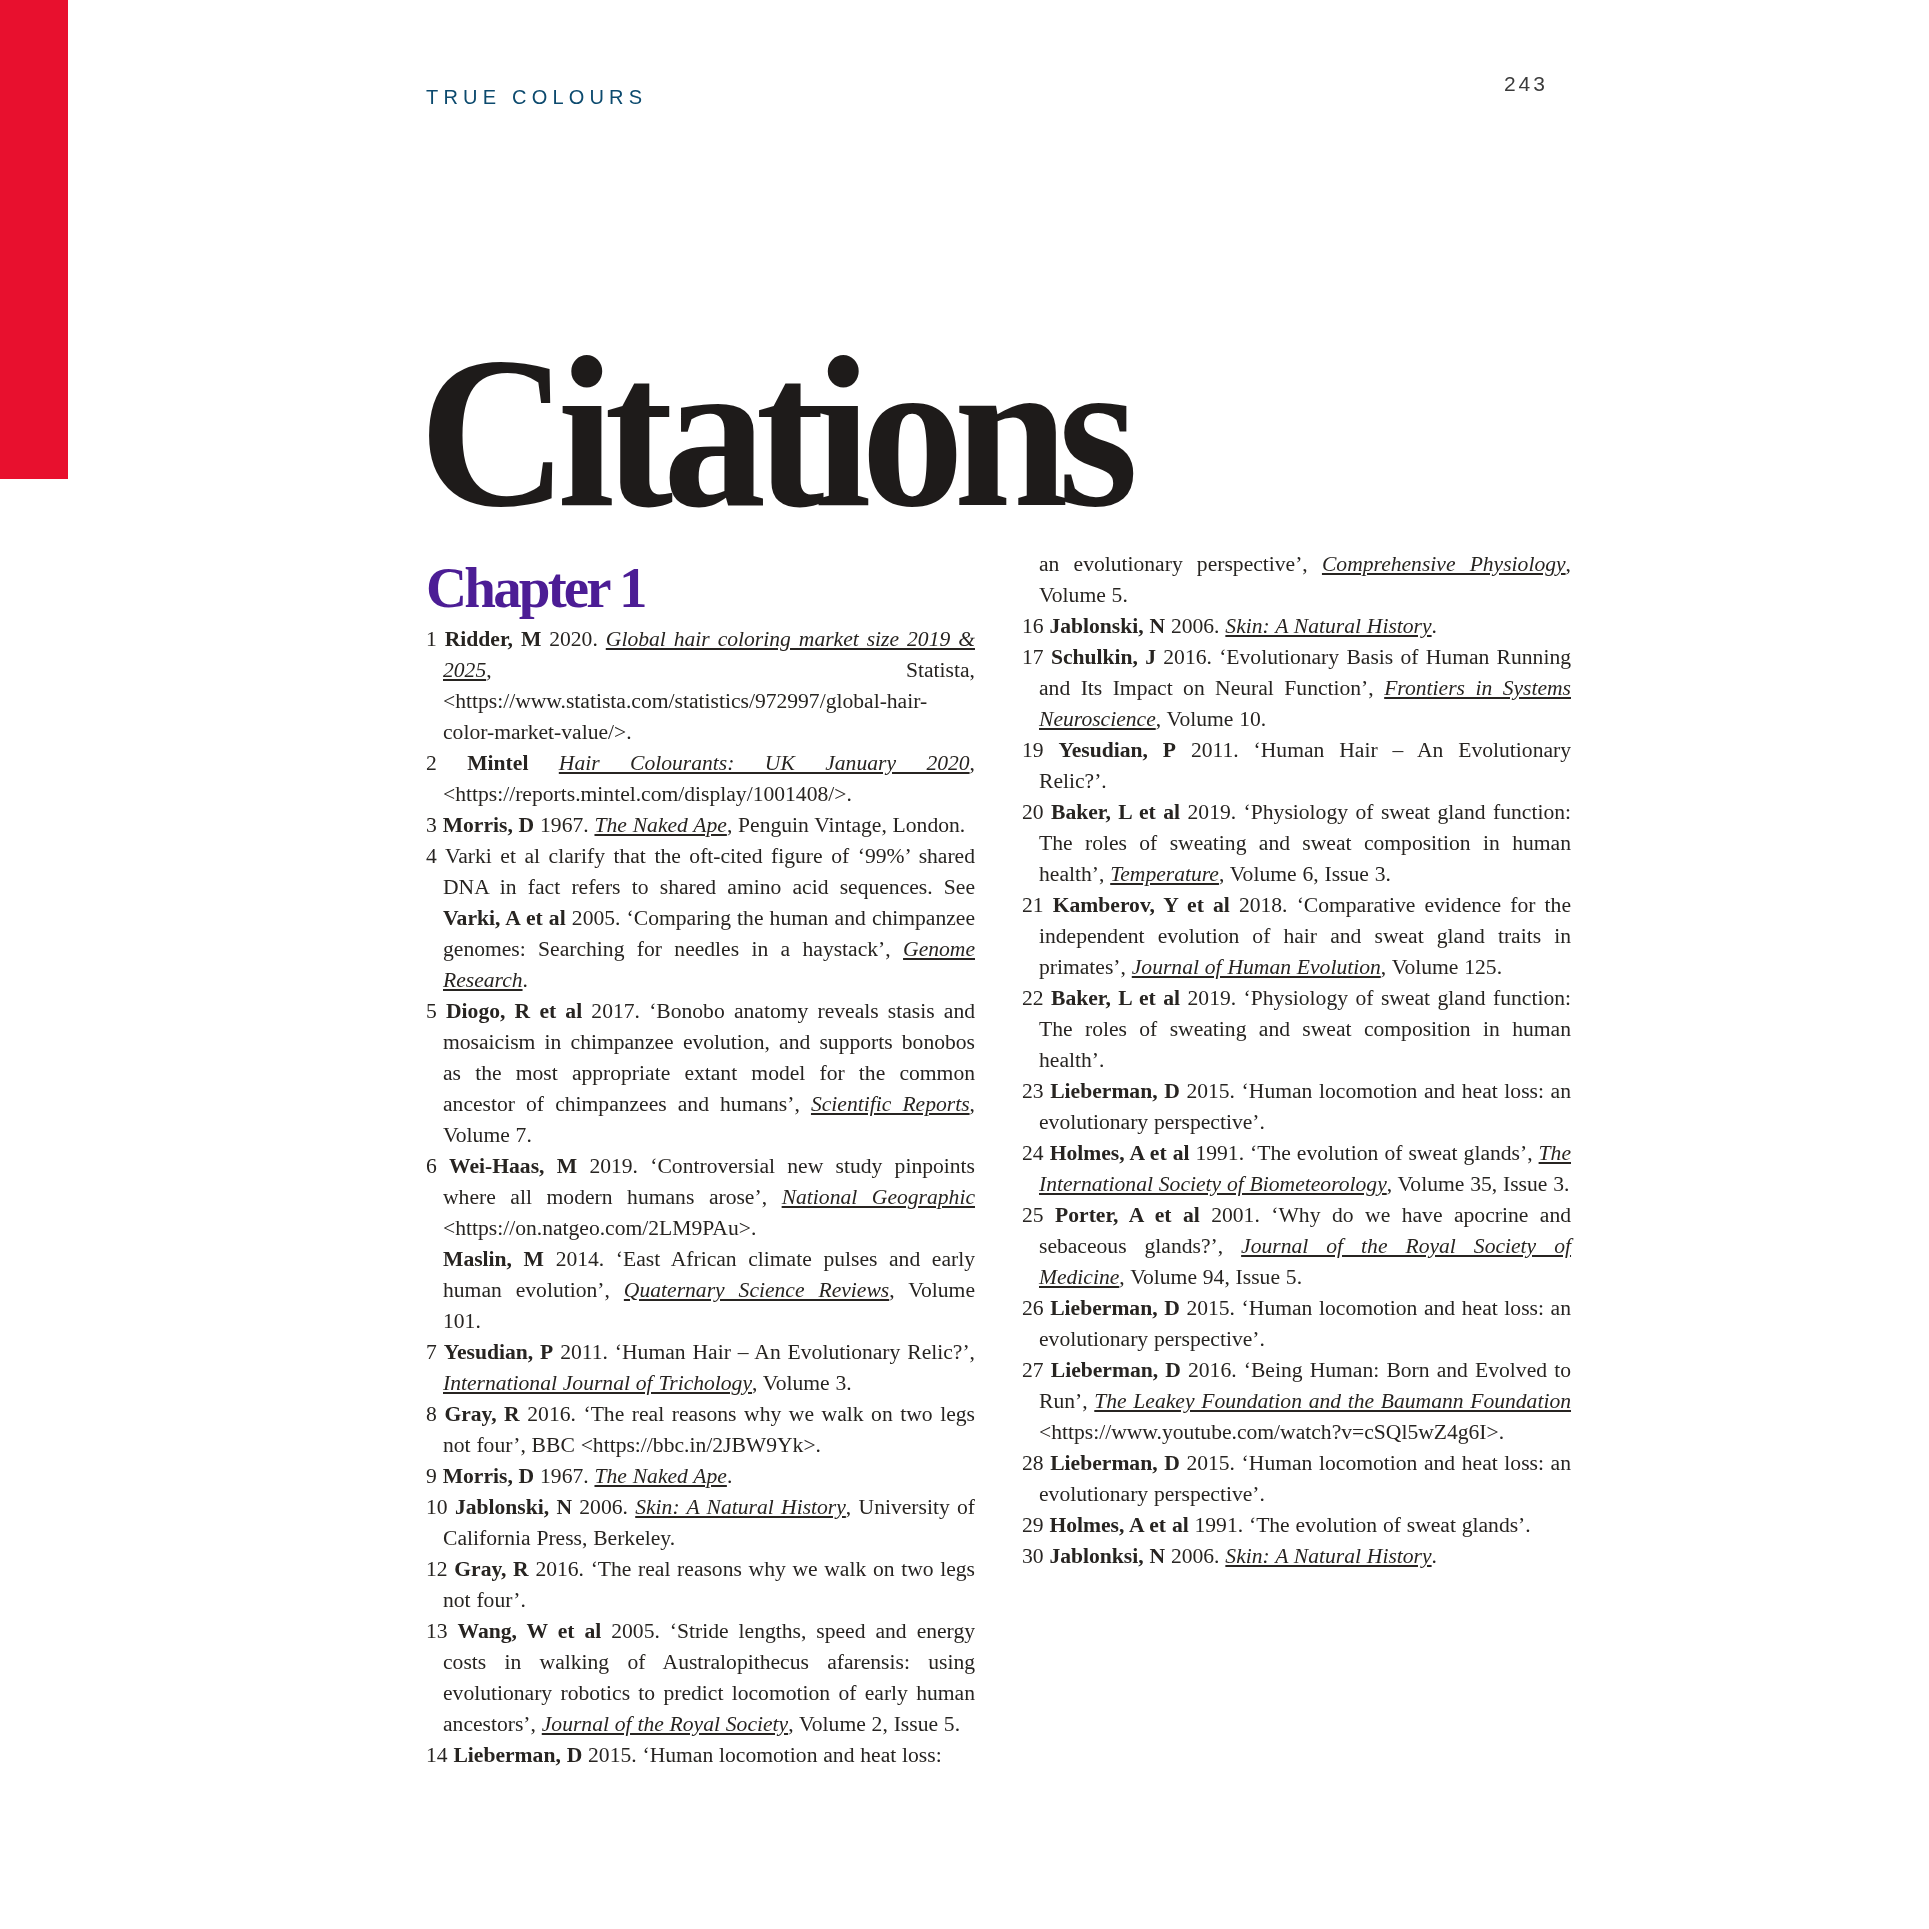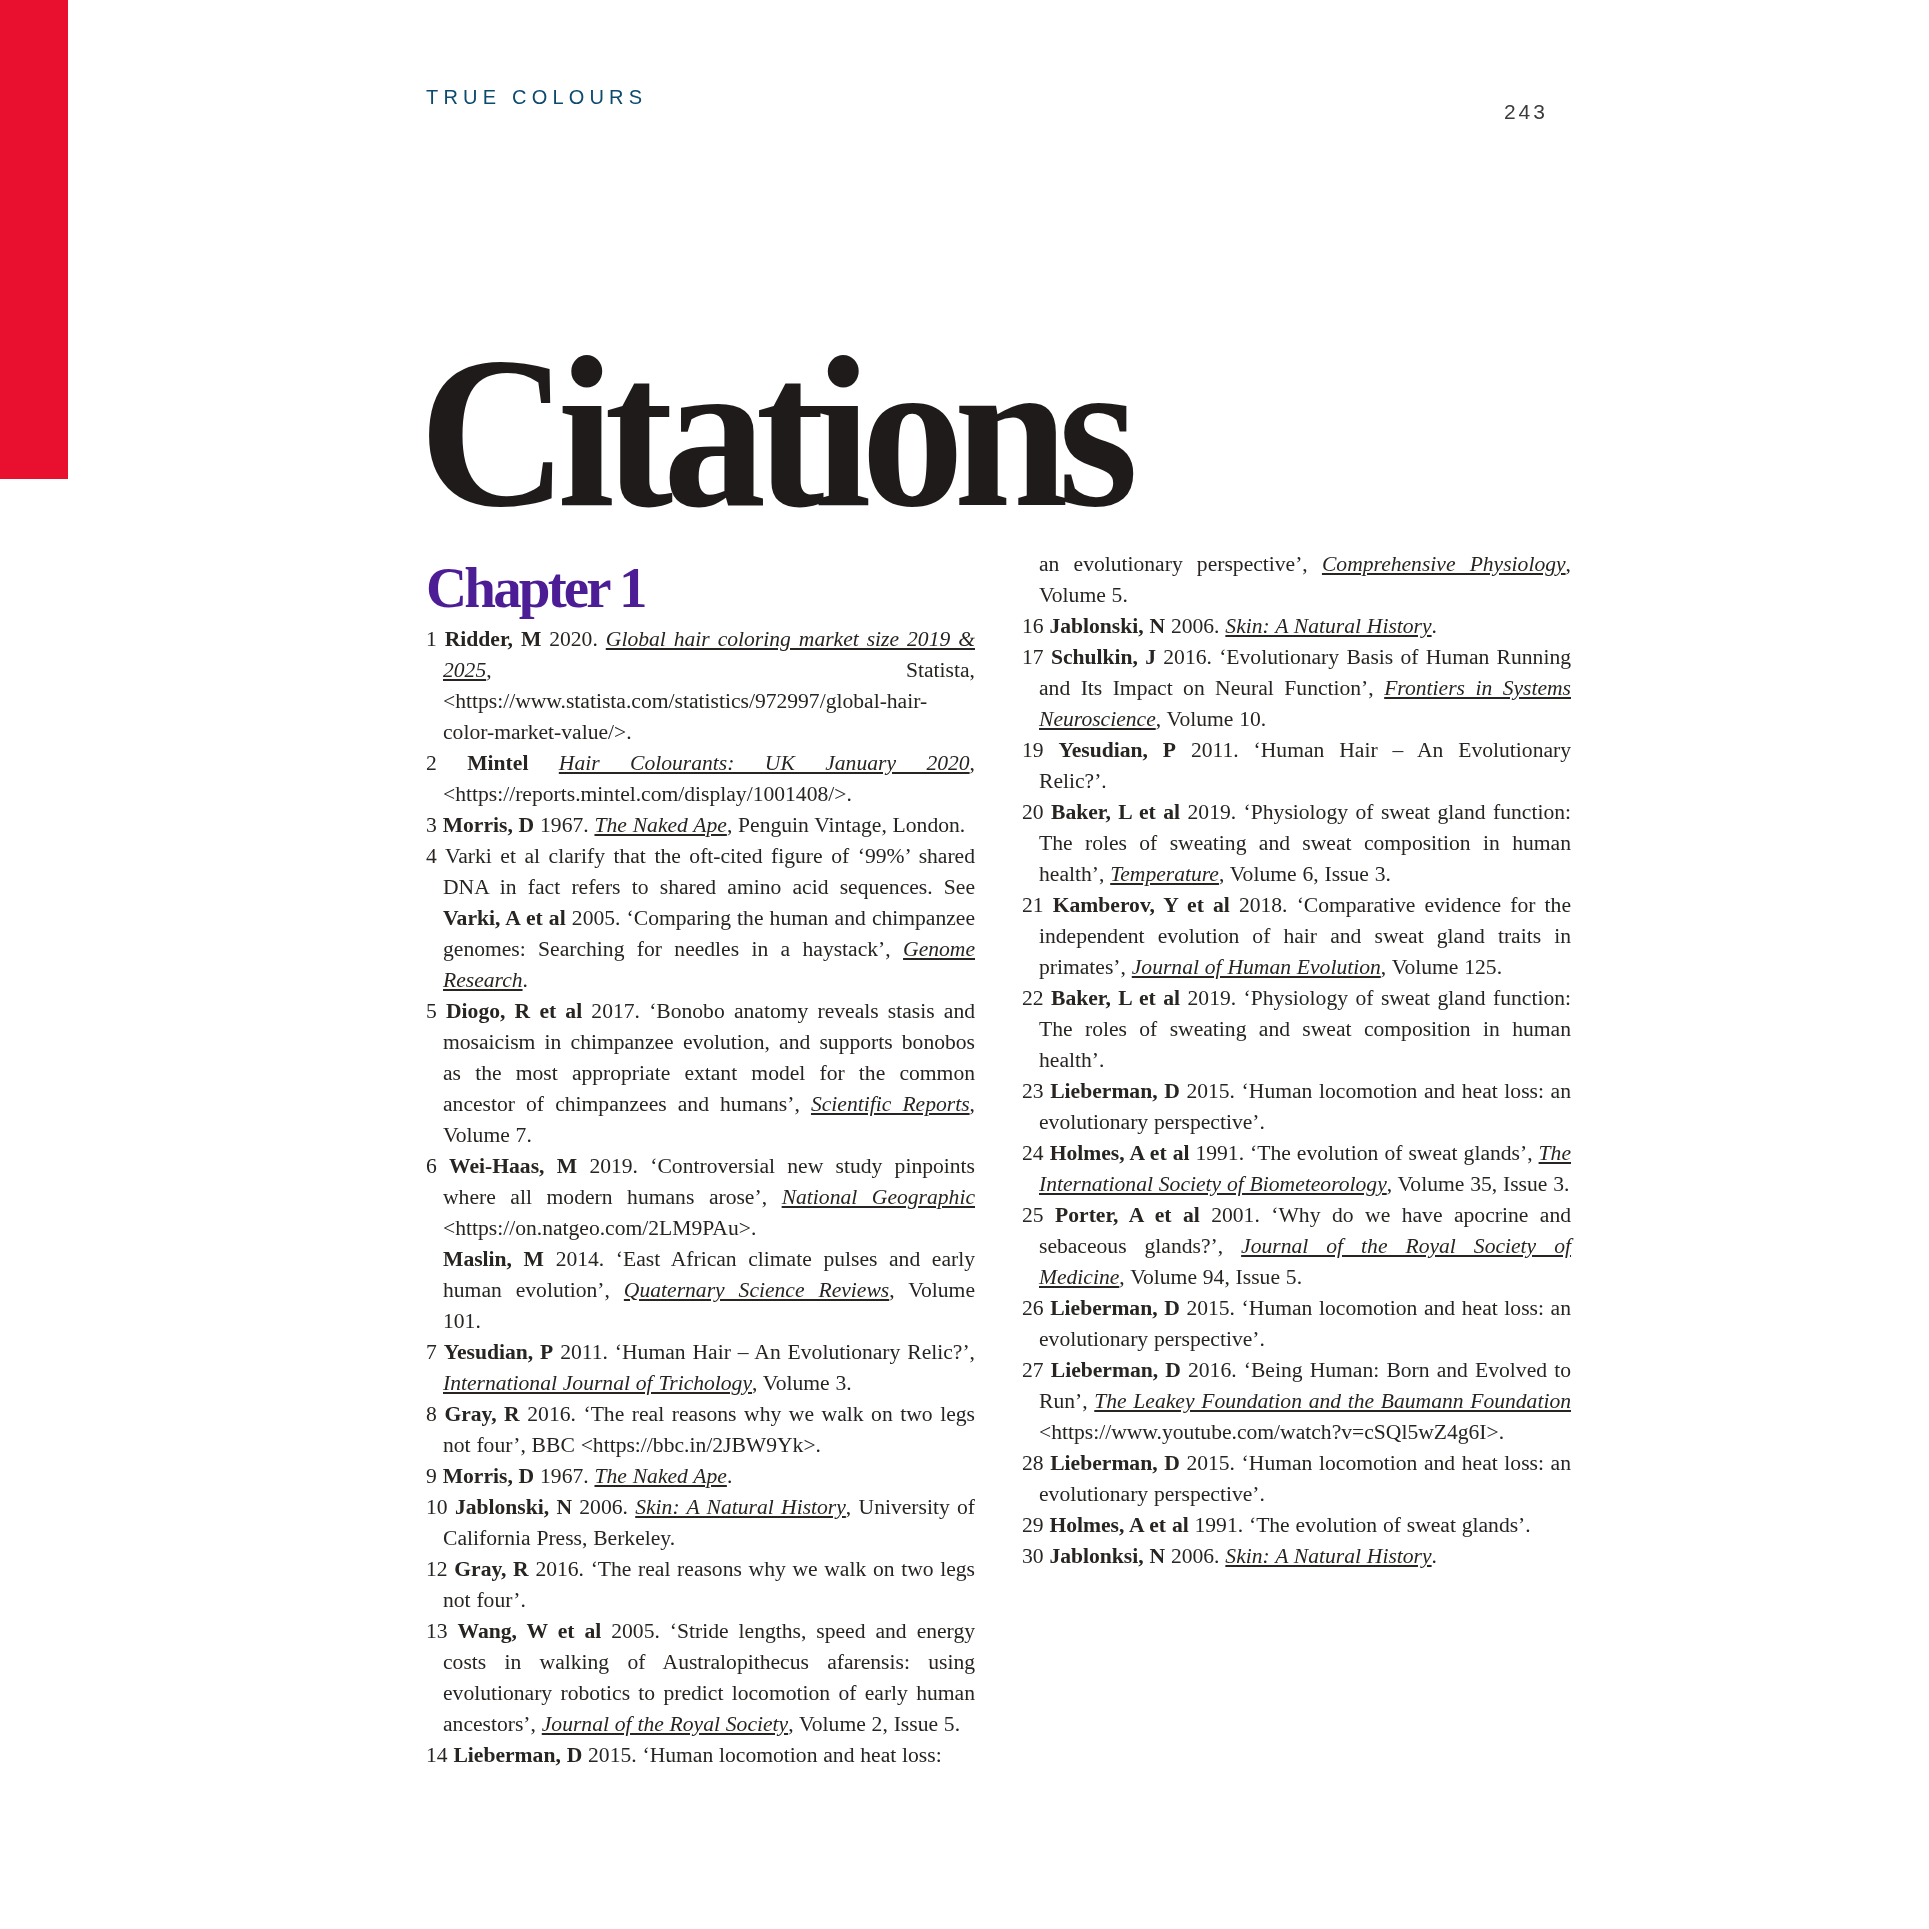--- a/index.html
+++ b/index.html
@@ -30,21 +30,21 @@
     font-family: "Liberation Sans", "DejaVu Sans", sans-serif;
     font-size: 20px;
     font-weight: 400;
     letter-spacing: 0.26em;
     color: #0c4a6e;
     white-space: nowrap;
   }
   .page-number {
     position: absolute;
     left: 1504px;
-    top: 100px;
+    top: 72px;
     font-family: "Liberation Sans", "DejaVu Sans", sans-serif;
     font-size: 21px;
     font-weight: 400;
     letter-spacing: 0.14em;
     color: #3b3b3b;
   }
   .page-title {
     position: absolute;
     left: 419px;
     top: 324px;

